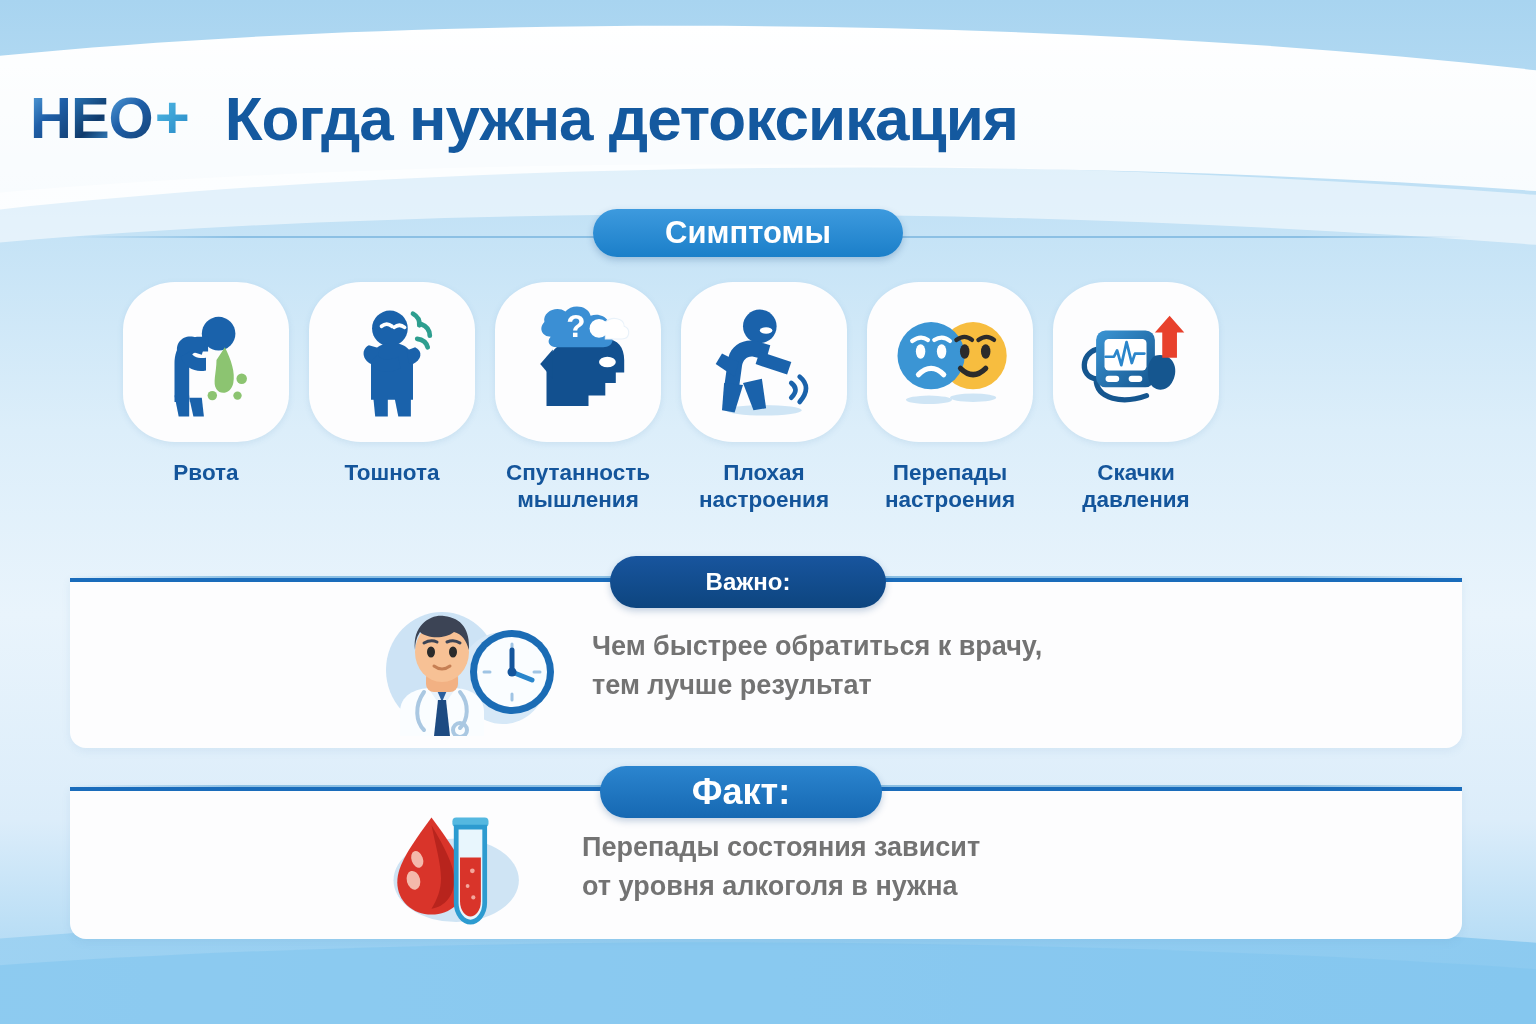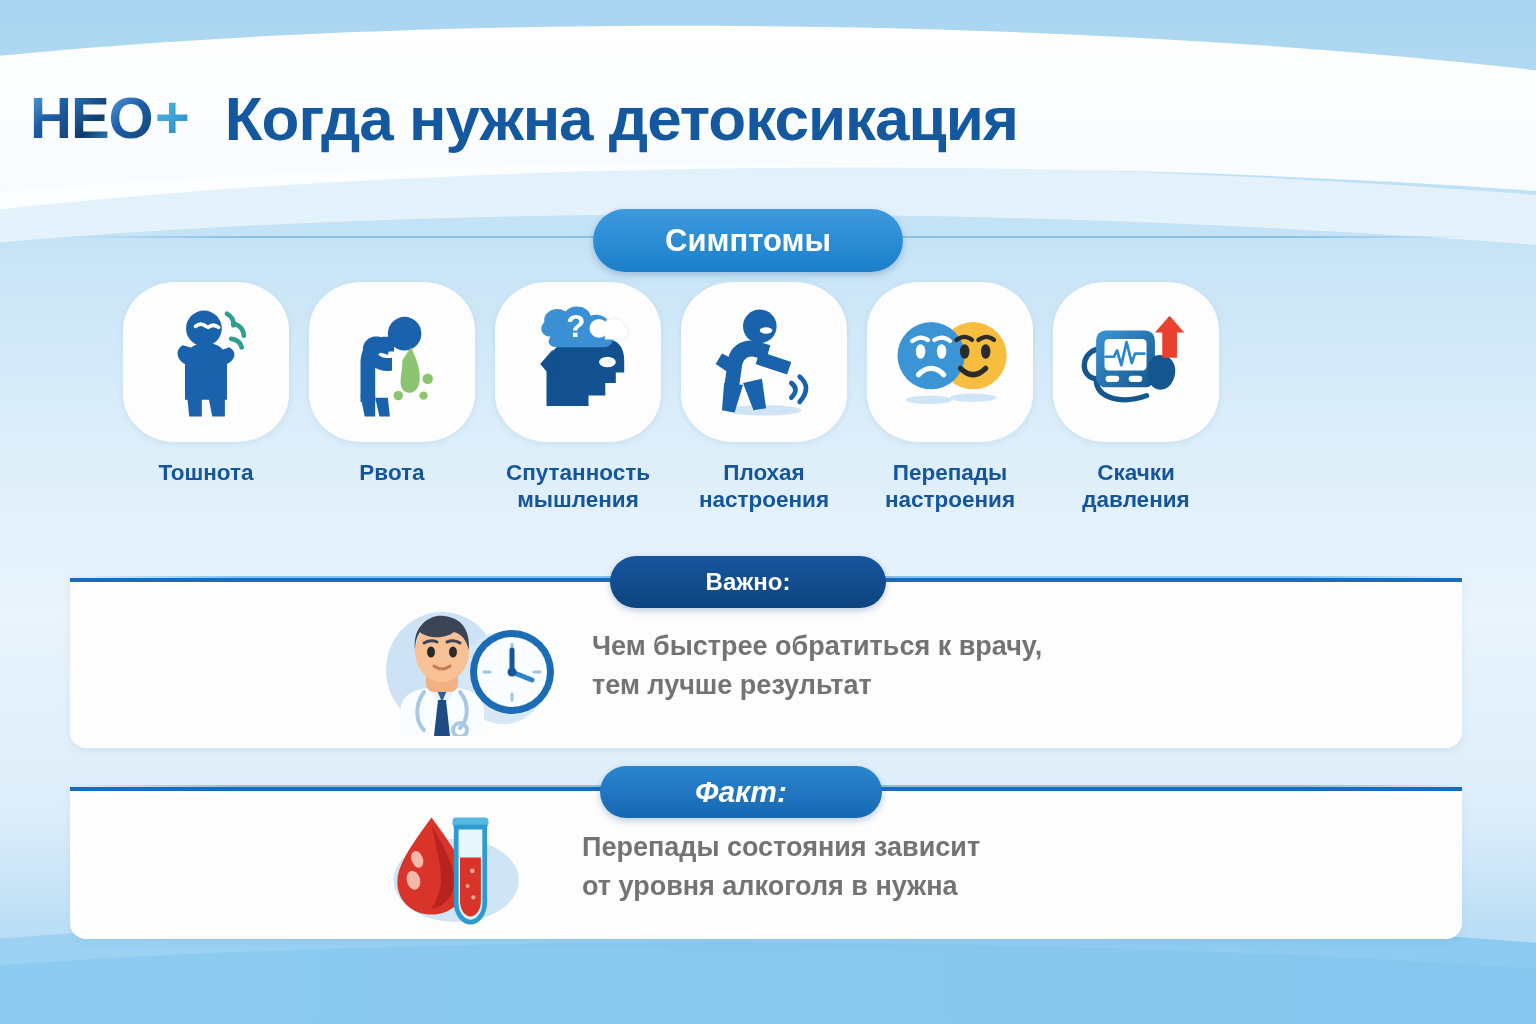--- a/index.html
+++ b/index.html
@@ -54,26 +54,26 @@
   
   .rule-row { position: absolute; left: 70px; width: 1396px; height: 2px; background: linear-gradient(90deg, rgba(140,190,230,0) 0%, #8cc0e4 12%, #8cc0e4 88%, rgba(140,190,230,0) 100%); }
   .badge {
     position: absolute;
     display: flex; align-items: center; justify-content: center;
     color: #fff; font-weight: 900; border-radius: 40px;
     box-shadow: 0 3px 7px rgba(20,70,130,0.25);
     white-space: nowrap;
     z-index: 6;
   }
-  .badge.sym { left: 593px; top: 209px; width: 310px; height: 63px; font-size: 31px;
+  .badge.sym { left: 593px; top: 209px; width: 310px; height: 48px; font-size: 31px;
     background: linear-gradient(180deg, #3d9ade 0%, #1b7fc9 100%); }
   .badge.imp { left: 610px; top: 556px; width: 276px; height: 52px; font-size: 24px;
     background: linear-gradient(180deg, #18559e 0%, #0d457f 100%); }
-  .badge.fact { left: 600px; top: 766px; width: 282px; height: 52px; font-size: 30px;
-    background: linear-gradient(180deg, #2b85cf 0%, #1668b2 100%); font-style: italic; }
+  .badge.fact { left: 600px; top: 766px; width: 282px; height: 52px; font-size: 36px;
+    background: linear-gradient(180deg, #2b85cf 0%, #1668b2 100%); }
 
   
   .symptoms { position: absolute; left: 120px; top: 282px; width: 1300px; display: flex; gap: 14px; z-index: 4; }
   .sym-item { width: 172px; display: flex; flex-direction: column; align-items: center; }
   .sym-card {
     width: 166px; height: 160px;
     background: #fdfdfe;
     border-radius: 52px / 48px;
     box-shadow: 0 2px 6px rgba(70,130,180,0.13);
     display: flex; align-items: center; justify-content: center;
@@ -141,53 +141,53 @@
   </div>
 
   <div class="rule-row" style="top:236px"></div>
   <div class="badge sym">Симптомы</div>
 
   <div class="symptoms">
 
     <div class="sym-item">
       <div class="sym-card">
         <svg viewBox="0 0 120 120">
+          <circle cx="72" cy="33" r="16" fill="#1a62ab"></circle>
+          <path d="M30 98 L30 62 C30 44 40 36 54 36 L62 36 L62 50 L54 50 C47 50 44 55 44 62 L44 98 Z" fill="#1a62ab"></path>
+          <path d="M33 52 C30 42 38 34 48 36 L60 40 L56 53 L46 50 C42 49 41 53 42 57 Z" fill="#1a62ab"></path>
+          <path d="M36 55 C40 66 50 70 60 68 L60 56 C53 57 47 55 45 50 Z" fill="#1a62ab"></path>
+          <path d="M30 92 L44 92 L44 112 L34 112 Z" fill="#1a62ab"></path>
+          <path d="M44 94 L56 94 L58 112 L48 112 Z" fill="#1a62ab"></path>
+          <path d="M78 46 C84 58 88 70 86 80 C84 90 74 92 70 86 C66 80 70 70 70 58 Z" fill="#8cc471"></path>
+          <circle cx="94" cy="76" r="5" fill="#8cc471"></circle>
+          <circle cx="66" cy="92" r="4.5" fill="#8cc471"></circle>
+          <circle cx="90" cy="92" r="4" fill="#8cc471"></circle>
+        </svg>
+      </div>
+      <div class="sym-label">Рвота</div>
+    </div>
+
+    <div class="sym-item">
+      <div class="sym-card">
+        <svg viewBox="0 0 120 120">
           <circle cx="58" cy="28" r="17" fill="#1a62ab"></circle>
           <path d="M50 26 q5 -4 10 0" stroke="#fff" stroke-width="3.5" fill="none" stroke-linecap="round"></path>
           <path d="M62 27 q5 -4 10 0" stroke="#fff" stroke-width="3.5" fill="none" stroke-linecap="round"></path>
           <path d="M40 96 L40 62 C40 48 48 42 60 42 C72 42 80 48 80 62 L80 96 Z" fill="#1a62ab"></path>
           <path d="M40 62 C32 58 30 48 38 44 L48 47 L46 60 Z" fill="#1a62ab"></path>
           <path d="M40 60 C44 70 56 72 68 66 L66 55 C58 59 49 58 46 53 Z" fill="#1a62ab"></path>
           <path d="M80 62 C88 58 90 50 82 46 L74 49 L76 61 Z" fill="#1a62ab"></path>
           <path d="M42 92 L56 92 L56 112 L44 112 Z" fill="#1a62ab"></path>
           <path d="M62 92 L78 92 L78 112 L66 112 Z" fill="#1a62ab"></path>
           <path d="M80 14 q7 4 6 11" stroke="#2e9e8f" stroke-width="4.5" fill="none" stroke-linecap="round"></path>
           <path d="M88 24 q8 3 8 11" stroke="#2e9e8f" stroke-width="4.5" fill="none" stroke-linecap="round"></path>
           <path d="M84 38 q8 1 10 8" stroke="#2e9e8f" stroke-width="4.5" fill="none" stroke-linecap="round"></path>
         </svg>
       </div>
       <div class="sym-label">Тошнота</div>
-    </div>
-
-    <div class="sym-item">
-      <div class="sym-card">
-        <svg viewBox="0 0 120 120">
-          <circle cx="72" cy="33" r="16" fill="#1a62ab"></circle>
-          <path d="M30 98 L30 62 C30 44 40 36 54 36 L62 36 L62 50 L54 50 C47 50 44 55 44 62 L44 98 Z" fill="#1a62ab"></path>
-          <path d="M33 52 C30 42 38 34 48 36 L60 40 L56 53 L46 50 C42 49 41 53 42 57 Z" fill="#1a62ab"></path>
-          <path d="M36 55 C40 66 50 70 60 68 L60 56 C53 57 47 55 45 50 Z" fill="#1a62ab"></path>
-          <path d="M30 92 L44 92 L44 112 L34 112 Z" fill="#1a62ab"></path>
-          <path d="M44 94 L56 94 L58 112 L48 112 Z" fill="#1a62ab"></path>
-          <path d="M78 46 C84 58 88 70 86 80 C84 90 74 92 70 86 C66 80 70 70 70 58 Z" fill="#8cc471"></path>
-          <circle cx="94" cy="76" r="5" fill="#8cc471"></circle>
-          <circle cx="66" cy="92" r="4.5" fill="#8cc471"></circle>
-          <circle cx="90" cy="92" r="4" fill="#8cc471"></circle>
-        </svg>
-      </div>
-      <div class="sym-label">Рвота</div>
     </div>
 
 
     <div class="sym-item">
       <div class="sym-card">
         <svg viewBox="0 0 120 120">
           <path d="M30 102 L30 68 C30 50 44 38 62 38 L86 38 C98 38 104 46 104 58 L104 70 L96 70 L96 80 L86 80 L86 92 L70 92 L70 102 Z" fill="#12508f"></path>
           <path d="M24 62 L36 48 L36 76 Z" fill="#12508f"></path>
           <ellipse cx="88" cy="60" rx="8" ry="5" fill="#fff"></ellipse>
           <path d="M34 36 C26 36 22 28 28 22 C26 12 40 6 48 12 C54 4 70 6 72 16 C84 12 94 22 88 32 C96 36 94 46 84 46 L40 46 C32 46 30 40 34 36 Z" fill="#3b8fd4"></path>

